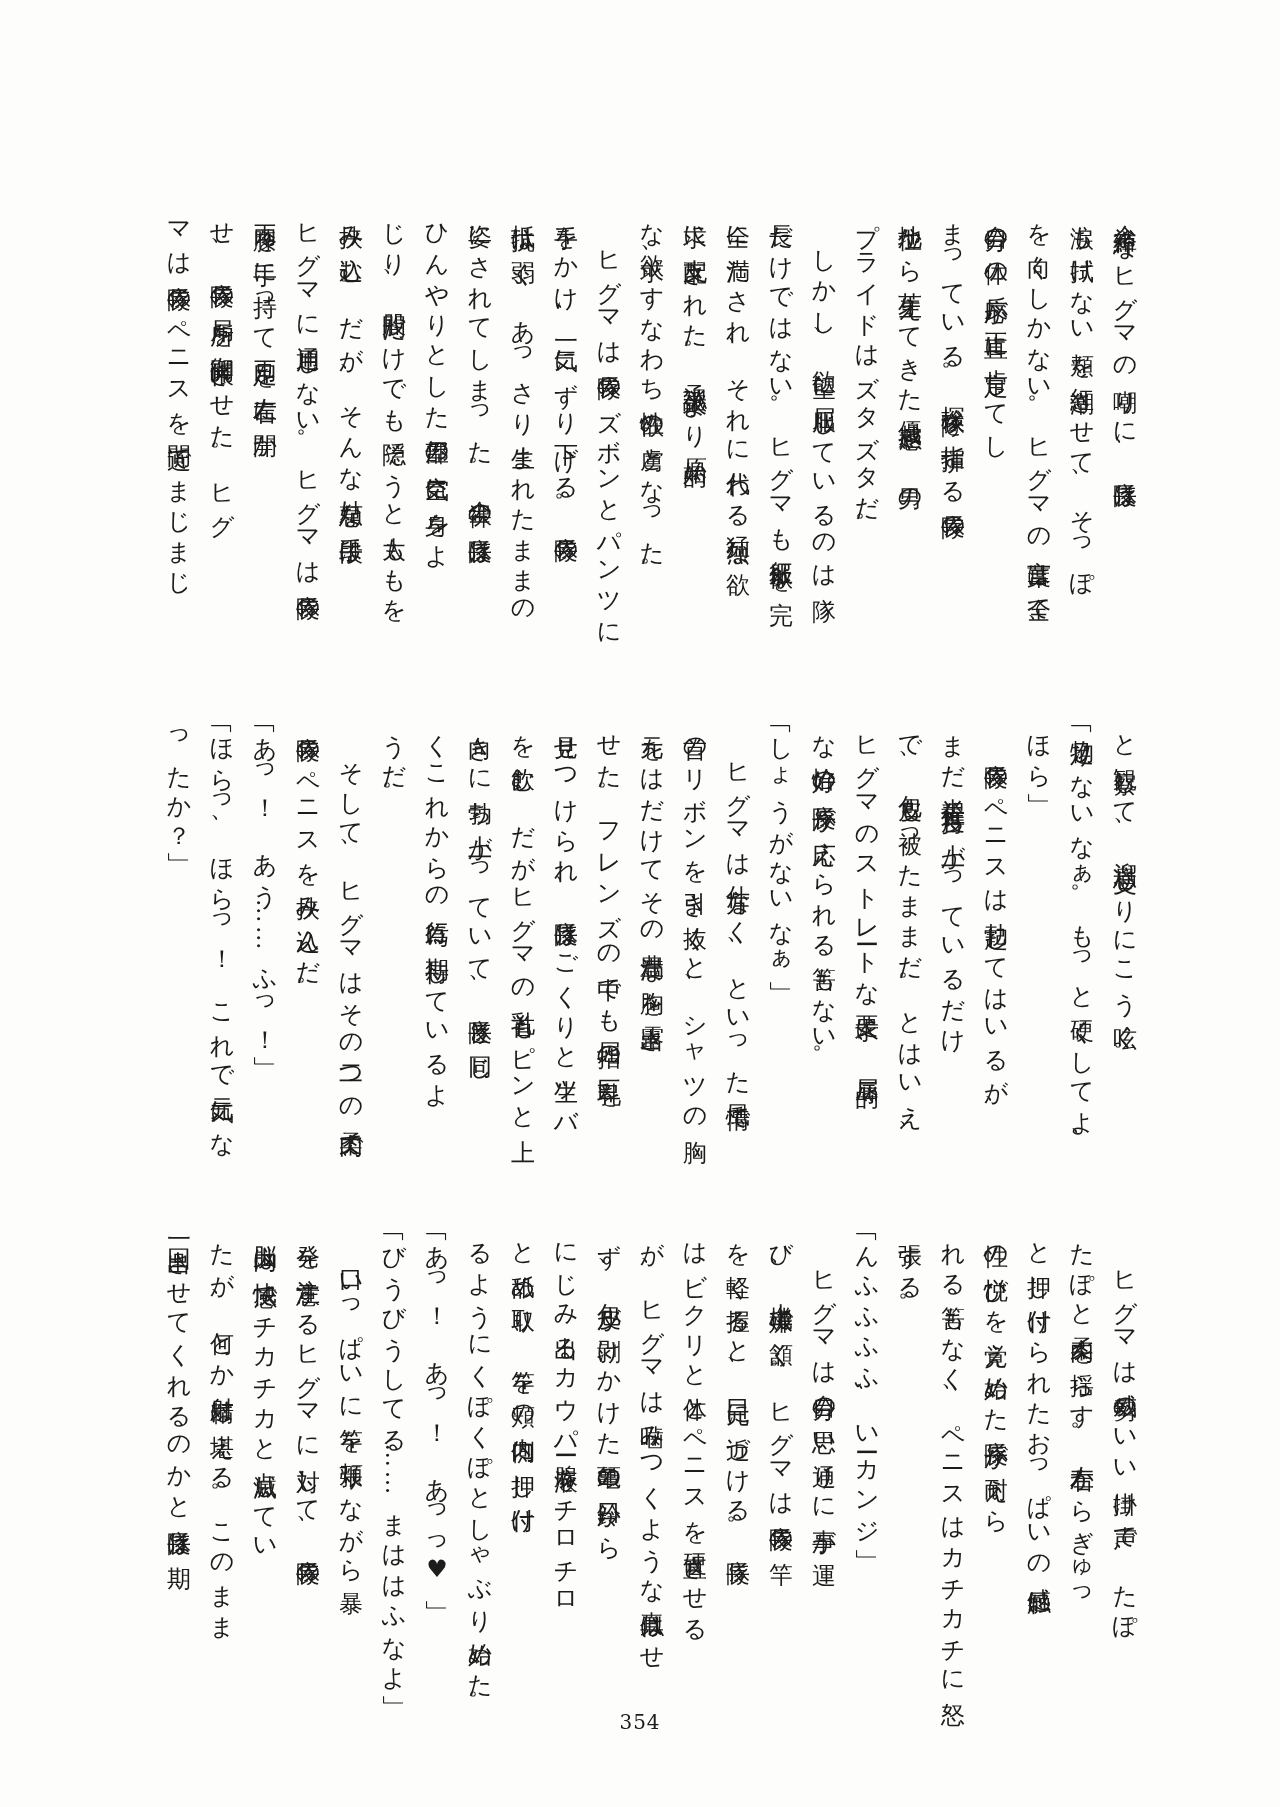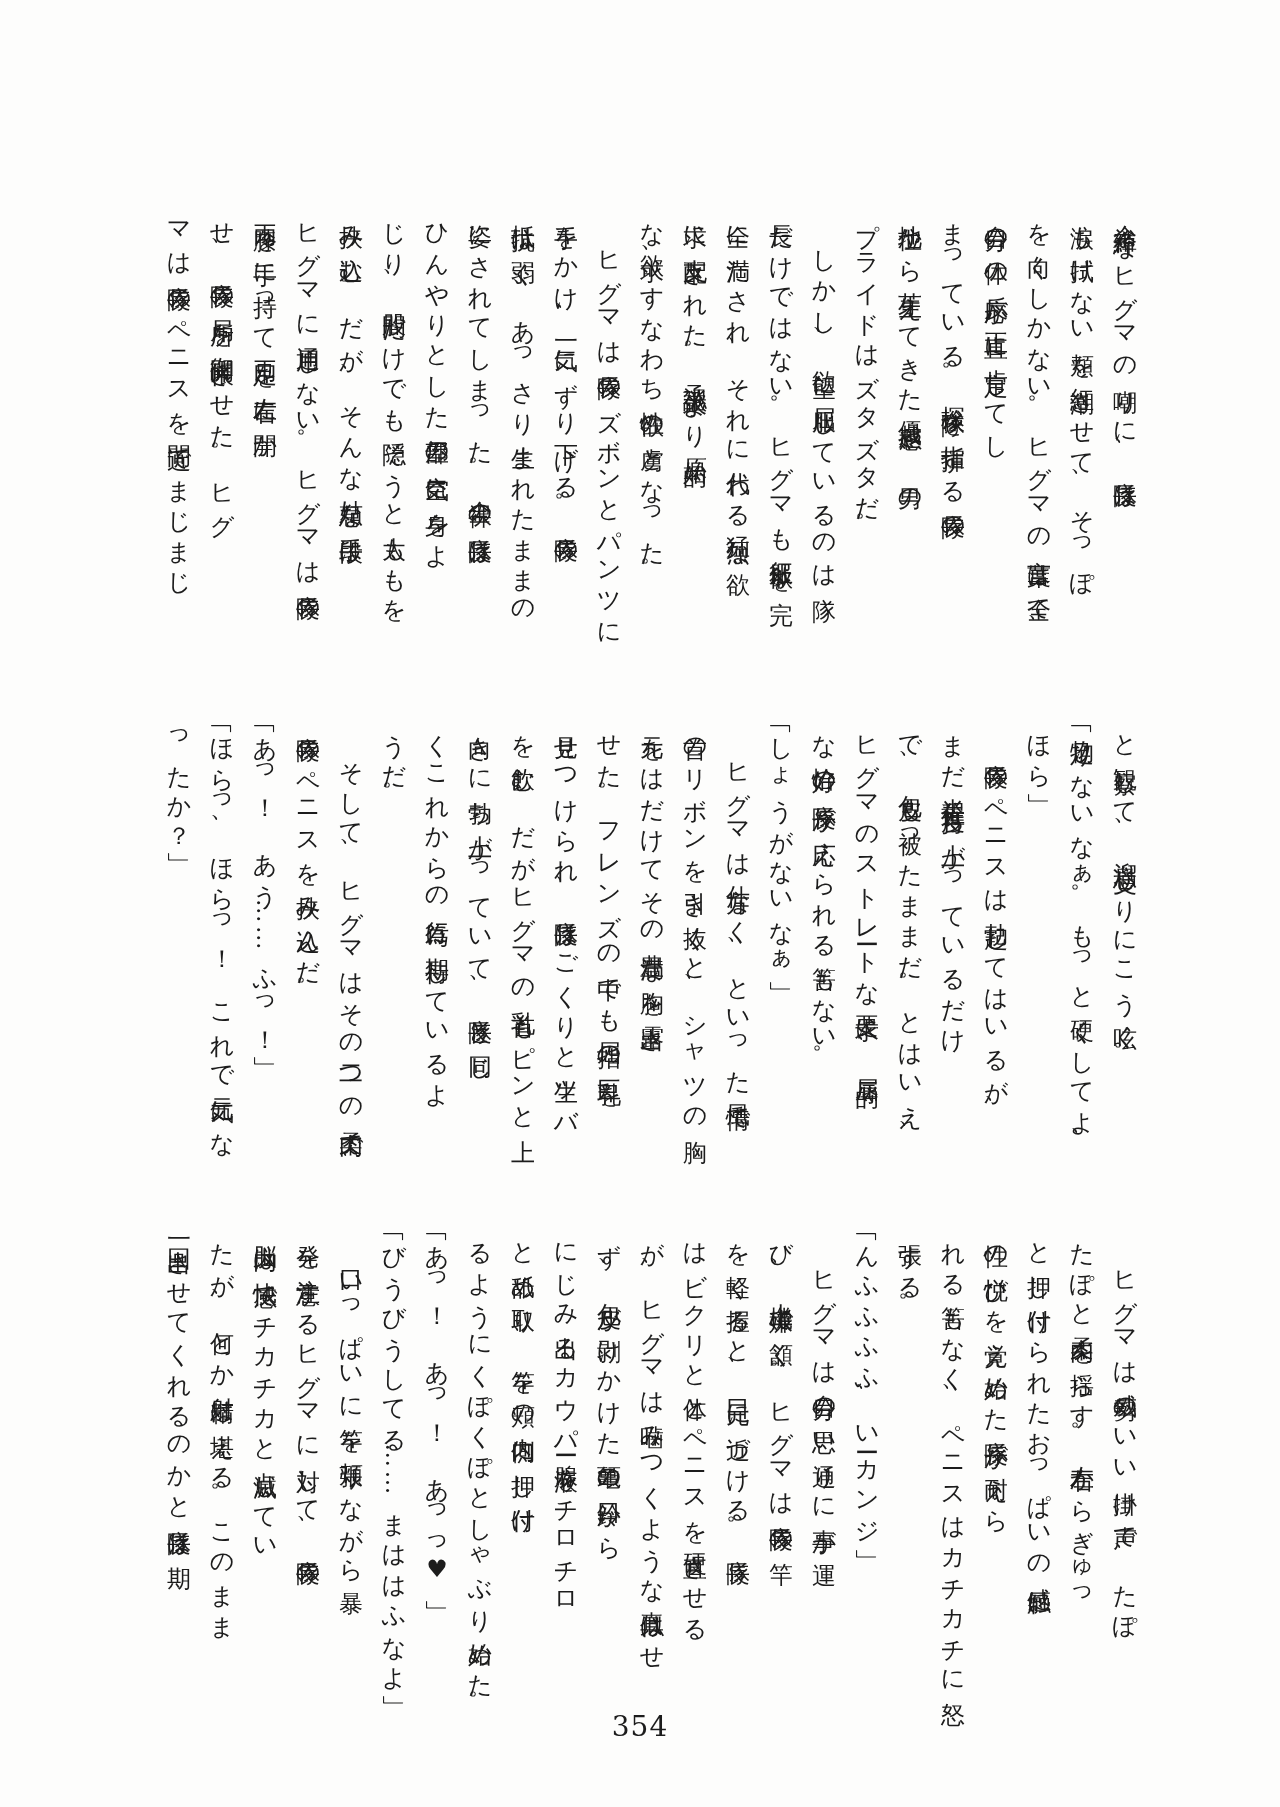--- a/index.html
+++ b/index.html
@@ -36,21 +36,21 @@
     letter-spacing: 3.2px;
     white-space: nowrap;
     text-align: left;
   }
   .page-number {
     position: absolute;
     top: 1710px;
     left: 0;
     width: 100%;
     text-align: center;
-    font-size: 28px;
+    font-size: 20px;
     letter-spacing: 1px;
   }
 </style>
 </head>
 <body>
 
 <div class="page">
   <div class="tier tier-1">
       <div class="col">余裕綽々なヒグマの嘲りに、隊長は</div>
       <div class="col">涙も拭けない頬を紅潮させて、そっぽ</div>

